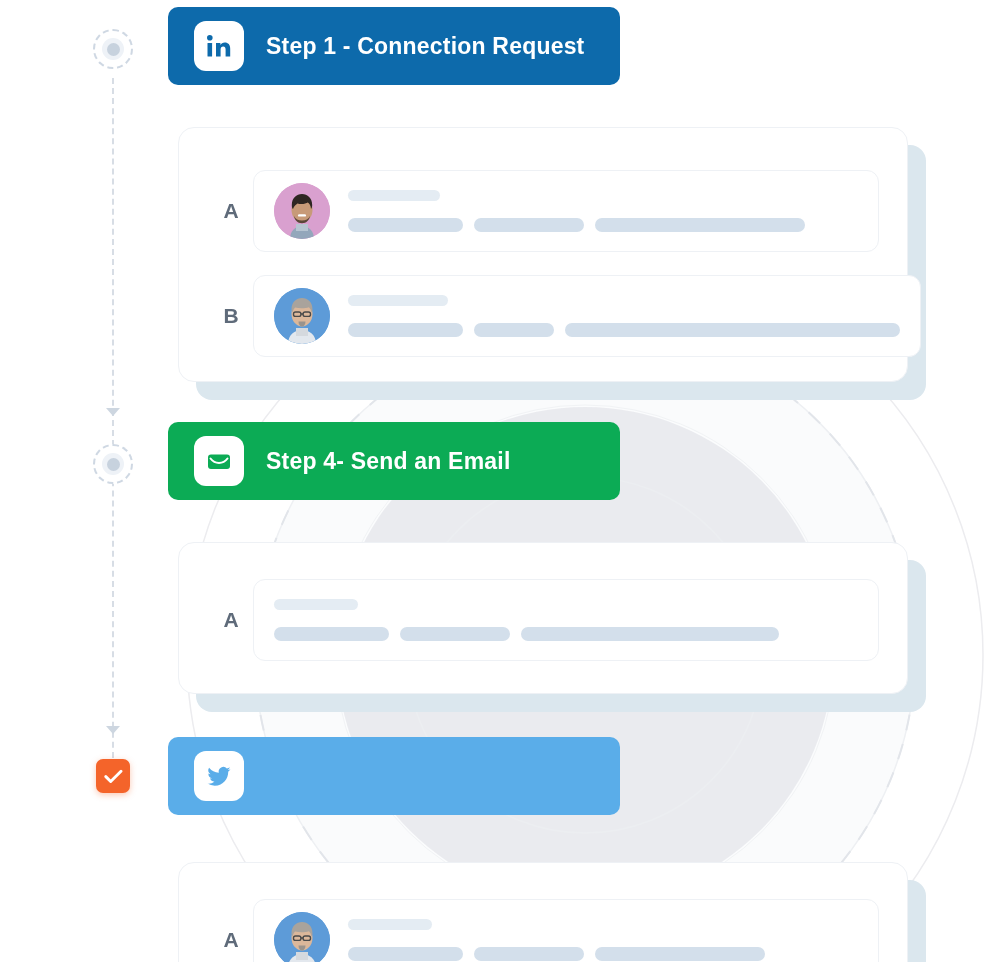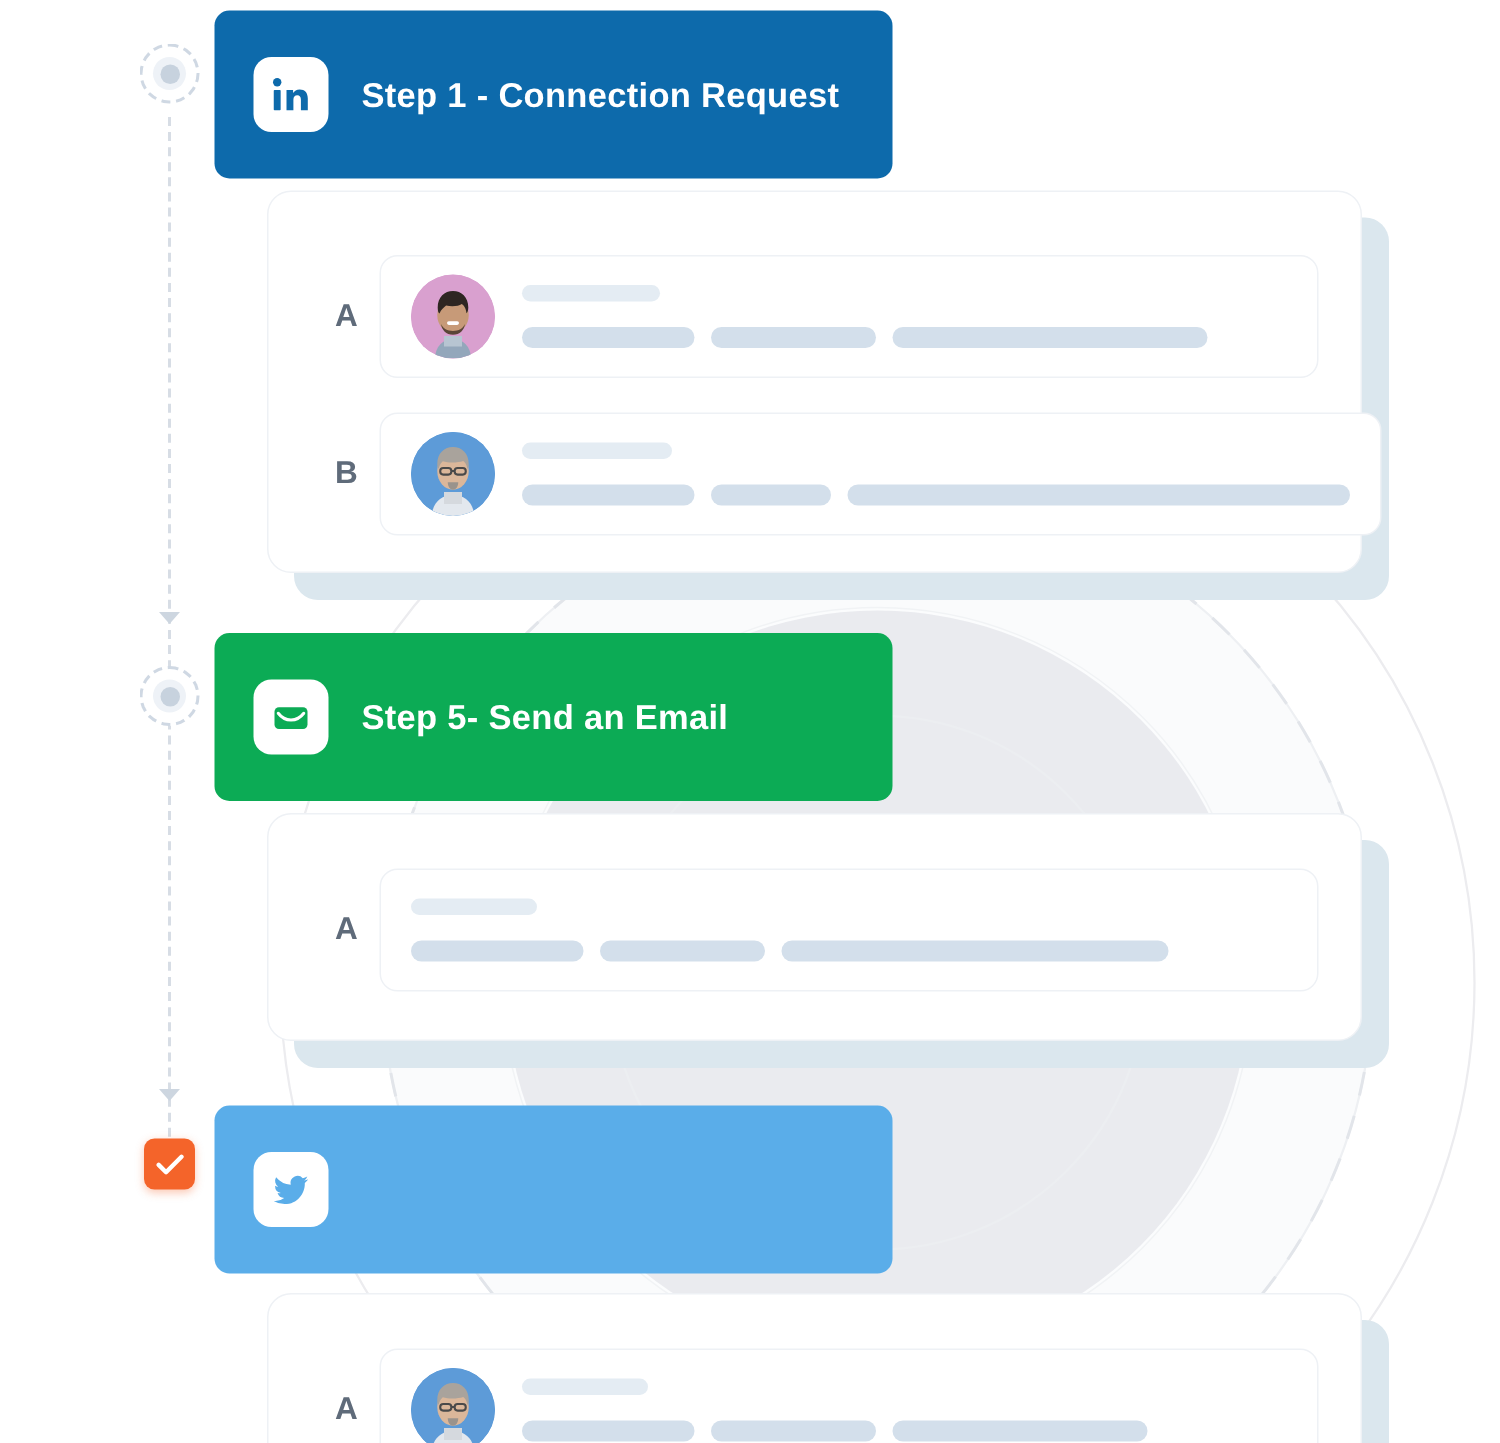--- a/index.html
+++ b/index.html
@@ -81,26 +81,27 @@
     display: flex;
     align-items: center;
     justify-content: center;
     box-shadow: 0 2px 6px rgba(244,100,42,.35);
   }
   .checkbox svg { display: block; }
 
   
   .step-pill {
     position: absolute;
-    height: 112px;
+    height: 78px;
     border-radius: 10px;
     display: flex;
     align-items: center;
     padding-left: 26px;
     gap: 22px;
+    margin-left: 25px;
   }
   .step-pill .badge {
     width: 50px; height: 50px;
     background: #ffffff;
     border-radius: 12px;
     display: flex;
     align-items: center;
     justify-content: center;
     flex: 0 0 auto;
   }
@@ -285,21 +286,21 @@
     </div>
   </div>
 
   <div class="step-pill" style="left:143px; top:422px; width:452px; background:#0cab55;">
     <span class="badge">
       <svg width="28" height="28" viewBox="0 0 28 28">
         <rect x="3" y="7.5" width="22" height="14.5" rx="3" fill="#0cab55"></rect>
         <path d="M5.5 11.5 C10 17.5, 18 17.5, 22.5 11.5" fill="none" stroke="#ffffff" stroke-width="2" stroke-linecap="round"></path>
       </svg>
     </span>
-    <span class="label">Step 5- Send an Email</span>
+    <span class="label">Step 4- Send an Email</span>
   </div>
 
   <div class="card-wrap" style="left:178px; top:542px; width:730px; height:152px;">
     <div class="card-shadow"></div>
     <div class="card">
 
       <div class="row" style="left:30px; top:36px; width:670px; height:82px;">
         <span class="row-letter">A</span>
         <div class="row-box">
           <span class="lines">

